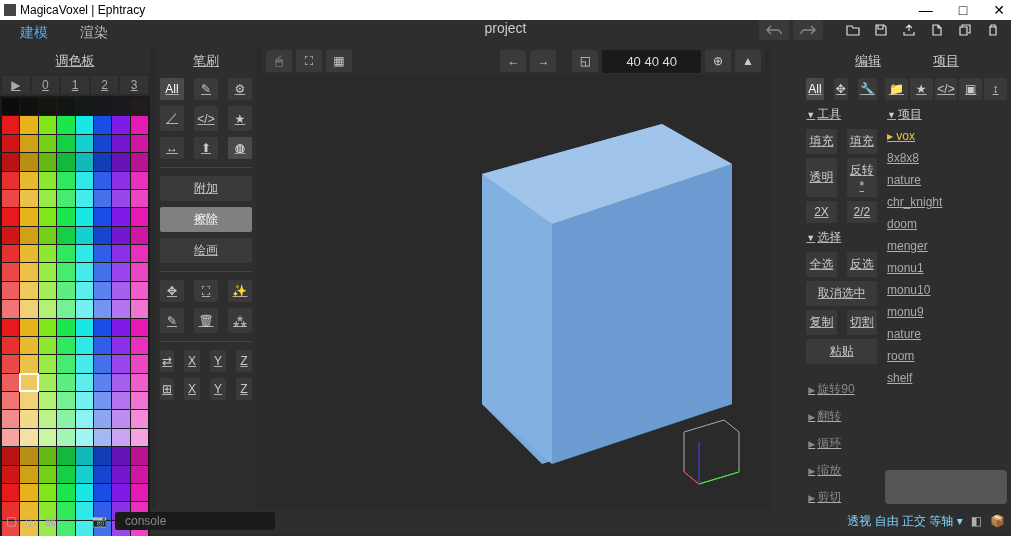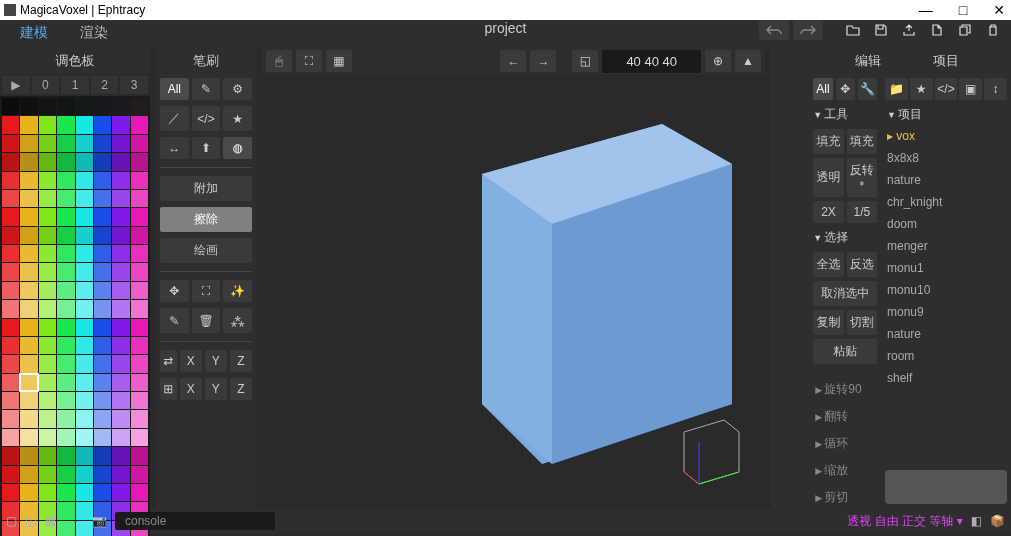--- a/index.html
+++ b/index.html
@@ -10,31 +10,31 @@
 .titlebar .wincontrols { display: flex; gap: 26px; }
 .titlebar .wincontrols span { cursor: pointer; font-size: 14px; }
 .topbar { background: #2e2e2e; height: 28px; display: flex; align-items: flex-start; gap: 4px; padding: 0 6px; }
 .topbar .tab { padding: 4px 14px; font-size: 14px; color: #bbb; border-radius: 2px; }
 .topbar .tab.active { color: #5aa7e6; }
 .topbar .spacer { flex: 1; }
 .topbar .title { font-size: 14px; color: #ccc; position: absolute; left: 50%; transform: translateX(-50%); }
 .topbar .iconbtn { width: 24px; height: 20px; display: flex; align-items: center; justify-content: center; color: #ddd; cursor: pointer; }
 .topbar .iconbtn.dim { color: #777; background: #3a3a3a; border-radius: 2px; width: 30px; }
 .main { display: flex; height: 460px; }
-.panel { background: #2e2e2e; display: flex; flex-direction: column; }
+.panel { background: #2e2e2e; display: flex; flex-direction: column; text-decoration: underline; }
 .panel-head { background: #2e2e2e; text-align: center; padding: 4px 0; font-size: 13px; color: #ccc; }
 .palette-panel { width: 150px; }
 .palette-toolbar { display: flex; gap: 2px; padding: 2px; background: #2a2a2a; }
 .palette-toolbar .ptn { flex: 1; text-align: center; padding: 2px 0; background: #333; color: #aaa; cursor: pointer; }
 .palette-grid { display: grid; grid-template-columns: repeat(8, 1fr); gap: 1px; padding: 2px; background: #1a1a1a; }
 .swatch { width: 100%; aspect-ratio: 1; cursor: pointer; }
 .swatch.selected { outline: 2px solid #fff; outline-offset: -1px; }
 .brush-panel { width: 100px; margin-left: 6px; }
 .brush-tools { padding: 4px; display: flex; flex-direction: column; gap: 6px; }
-.btn-row { display: flex; gap: 3px; }
+.btn-row { display: flex; gap: 10px; }
 .btn { flex: 1; background: #3a3a3a; color: #ccc; text-align: center; padding: 4px 2px; border-radius: 2px; cursor: pointer; display:flex; align-items:center; justify-content:center; }
 .btn.active { background: #4a4a4a; color: #fff; }
 .btn.light { background: #808080; color: #fff; }
 .btn.full { width: 100%; }
 .separator { height: 1px; background: #444; margin: 2px 0; }
 .viewport-wrap { flex: 1; display: flex; flex-direction: column; margin: 0 6px; }
 .viewport-toolbar { background: #2e2e2e; height: 26px; display: flex; align-items: center; gap: 4px; padding: 2px 4px; }
 .vp-btn { width: 26px; height: 22px; background: #3a3a3a; display: flex; align-items: center; justify-content: center; color: #ccc; cursor: pointer; border-radius:2px;}
 .vp-dims { background: #1a1a1a; color: #ddd; padding: 4px 24px; font-size: 13px; border-radius:2px; }
 .viewport { flex: 1; background: #2a2a2a; position: relative; overflow: hidden; }
@@ -417,21 +417,21 @@
       <div class="btn-row">
           <div class="btn">填充</div>
           <div class="btn">填充</div>
         </div>
       <div class="btn-row">
           <div class="btn">透明</div>
           <div class="btn">反转*</div>
         </div>
       <div class="btn-row">
           <div class="btn">2X</div>
-          <div class="btn">1/5</div>
+          <div class="btn">2/2</div>
         </div>
       <div class="section-head">
           <span class="tri">▼</span>
           <span>选择</span>
         </div>
       <div class="btn-row">
           <div class="btn">全选</div>
           <div class="btn">反选</div>
         </div>
       <div class="btn full">取消选中</div>
@@ -497,16 +497,16 @@
 </div>
 
 <div class="bottombar">
   <div class="iconbtn">▢</div>
   <div class="iconbtn">◫</div>
   <div class="iconbtn">▦</div>
   <div style="width:20px"></div>
   <div class="iconbtn">📷</div>
   <div class="console">console</div>
   <div style="flex:1"></div>
-  <div style="color:#d946ef;">透视  自由  正交  等轴  ▾</div>
+  <div style="color:#7dd3fc;">透视  自由  正交  等轴  ▾</div>
   <div class="iconbtn">◧</div>
   <div class="iconbtn">📦</div>
 </div>
 
 </body></html>

